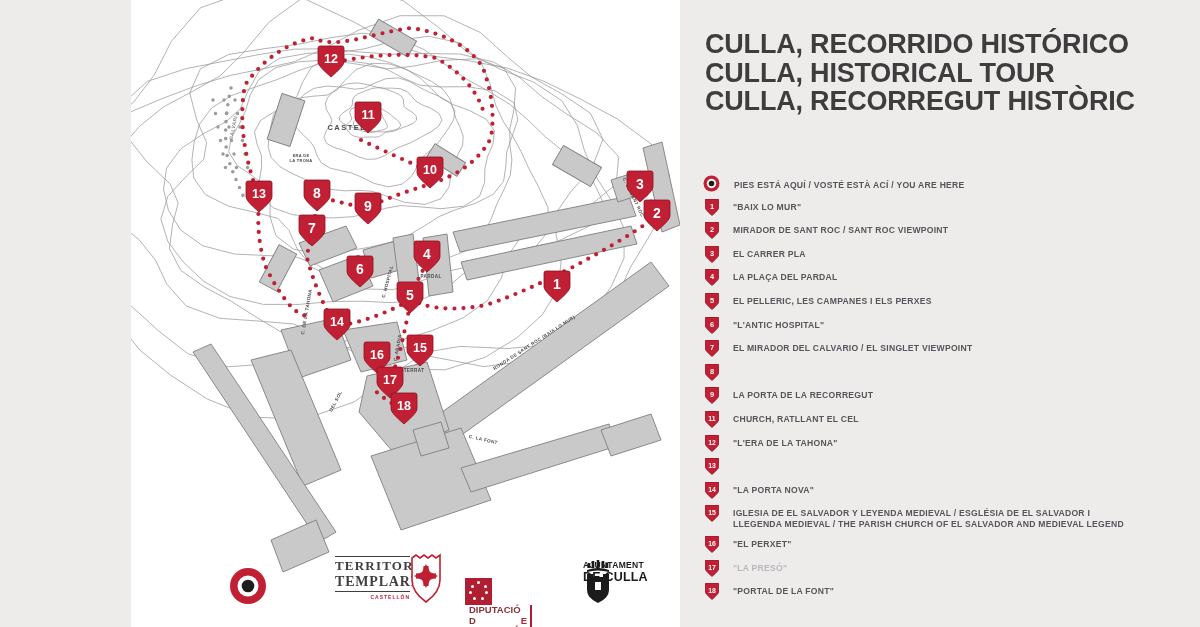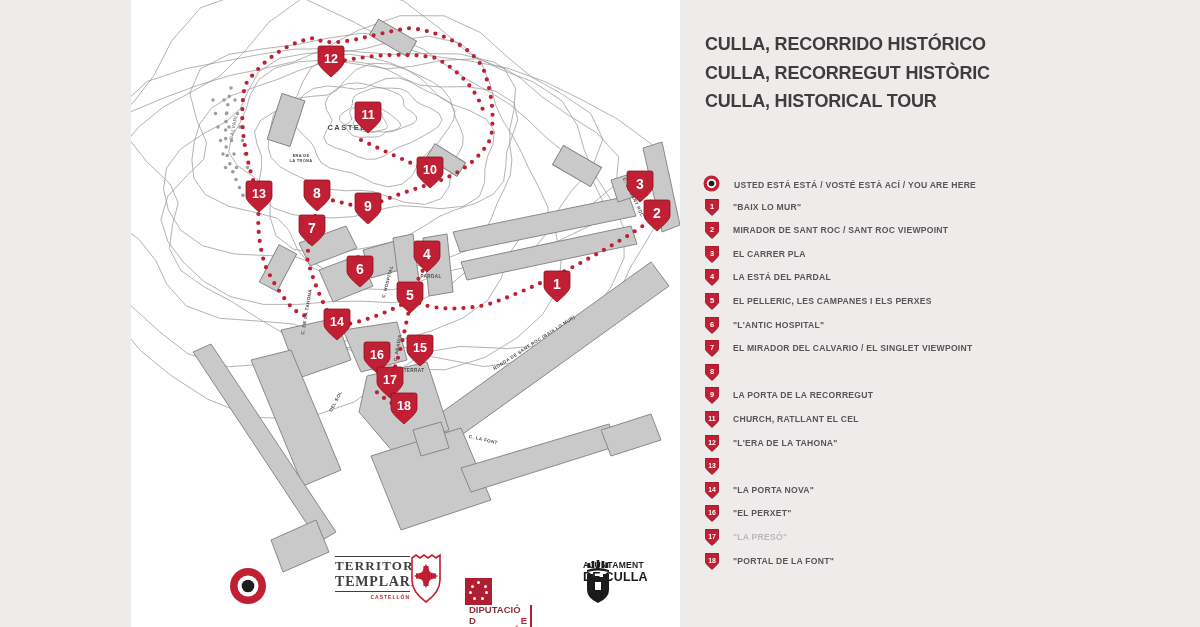--- a/index.html
+++ b/index.html
@@ -3,21 +3,21 @@
 <meta charset="utf-8">
 <style>
   html,body{margin:0;padding:0;background:#fff;}
   .stage{position:relative;width:1200px;height:627px;overflow:hidden;
          font-family:"Liberation Sans",sans-serif;background:#fff;}
   .side-strip{position:absolute;left:0;top:0;width:131px;height:627px;background:#edecea;}
   .map-area{position:absolute;left:131px;top:0;width:549px;height:627px;background:#ffffff;overflow:hidden;}
   .map-area svg{position:absolute;left:0;top:0;overflow:hidden;}
   .panel{position:absolute;left:680px;top:0;width:520px;height:627px;background:#edecea;}
   .panel-title{position:absolute;left:25px;top:30px;color:#3f3c3e;font-weight:700;
-               font-size:18px;line-height:28.5px;letter-spacing:-0.2px;white-space:nowrap;}
+               font-size:27px;line-height:28.5px;letter-spacing:-0.2px;white-space:nowrap;}
   .legend{position:absolute;left:25px;top:177px;display:flex;flex-direction:column;gap:8.6px;width:470px;}
   .legend-row{display:flex;align-items:flex-start;gap:14px;min-height:12.5px;}
   .legend-row .licon{flex:0 0 14px;margin-top:-2px;}
   .legend-label{font-size:8.6px;font-weight:700;letter-spacing:0.25px;color:#57545a;line-height:10.5px;padding-top:1px;}
   .legend-label.muted{color:#bab7bc;}
   .logos{position:absolute;left:0;top:0;width:549px;height:627px;pointer-events:none;}
   .logo-terr{position:absolute;left:204px;top:556px;width:75px;text-align:right;color:#413e40;}
   .terr-line1{font-family:"Liberation Serif",serif;font-weight:700;font-size:13px;letter-spacing:1.2px;
               border-top:1.4px solid #413e40;padding-top:1px;}
   .terr-line2{font-family:"Liberation Serif",serif;font-weight:700;font-size:14px;letter-spacing:0.8px;
@@ -277,32 +277,32 @@
           <div class="l1">AJUNTAMENT</div>
           <div class="l2">DE CULLA</div>
         </div>
       </div>
     </div>
   </div>
 
   <div class="panel">
     <div class="panel-title">
       <div>CULLA, RECORRIDO HISTÓRICO</div>
+      <div>CULLA, HISTORICAL TOUR</div>
       <div>CULLA, RECORREGUT HISTÒRIC</div>
-      <div>CULLA, HISTORICAL TOUR</div>
     </div>
 
     <div class="legend" id="legend-list">
       <div class="legend-row">
         <svg class="licon" width="17" height="17" viewBox="0 0 17 17" style="flex-basis:17px;margin-left:-2px">
           <circle cx="8.5" cy="8.5" r="8" fill="#c11f33"></circle>
           <circle cx="8.5" cy="8.5" r="4.7" fill="#ffffff"></circle>
           <circle cx="8.5" cy="8.5" r="2.8" fill="#1d1d1b"></circle>
         </svg>
-        <span class="legend-label" style="padding-top:3px">USTED ESTÁ ESTÁ / VOSTÉ ESTÀ ACÍ / YOU ARE HERE</span>
+        <span class="legend-label" style="padding-top:3px">PIES ESTÁ AQUÍ / VOSTÉ ESTÀ ACÍ / YOU ARE HERE</span>
       </div>
     <div class="legend-row">
           <svg class="licon" width="14" height="17" viewBox="0 0 26 32">
             <path d="M2 0 H24 Q26 0 26 2 V16 Q26 20 13 31 Q0 20 0 16 V2 Q0 0 2 0 Z" fill="#c11f33" stroke="#8e1322" stroke-width="1.4"></path>
             <text x="13" y="14.5" text-anchor="middle" dominant-baseline="middle" fill="#fff" font-size="14" font-weight="bold" font-family="&quot;Liberation Sans&quot;,sans-serif">1</text>
           </svg>
           <span class="legend-label">"BAIX LO MUR"</span>
         </div>
         <div class="legend-row">
           <svg class="licon" width="14" height="17" viewBox="0 0 26 32">
@@ -316,21 +316,21 @@
             <path d="M2 0 H24 Q26 0 26 2 V16 Q26 20 13 31 Q0 20 0 16 V2 Q0 0 2 0 Z" fill="#c11f33" stroke="#8e1322" stroke-width="1.4"></path>
             <text x="13" y="14.5" text-anchor="middle" dominant-baseline="middle" fill="#fff" font-size="14" font-weight="bold" font-family="&quot;Liberation Sans&quot;,sans-serif">3</text>
           </svg>
           <span class="legend-label">EL CARRER PLA</span>
         </div>
         <div class="legend-row">
           <svg class="licon" width="14" height="17" viewBox="0 0 26 32">
             <path d="M2 0 H24 Q26 0 26 2 V16 Q26 20 13 31 Q0 20 0 16 V2 Q0 0 2 0 Z" fill="#c11f33" stroke="#8e1322" stroke-width="1.4"></path>
             <text x="13" y="14.5" text-anchor="middle" dominant-baseline="middle" fill="#fff" font-size="14" font-weight="bold" font-family="&quot;Liberation Sans&quot;,sans-serif">4</text>
           </svg>
-          <span class="legend-label">LA ESTÁ DEL PARDAL</span>
+          <span class="legend-label">LA PLAÇA DEL PARDAL</span>
         </div>
         <div class="legend-row">
           <svg class="licon" width="14" height="17" viewBox="0 0 26 32">
             <path d="M2 0 H24 Q26 0 26 2 V16 Q26 20 13 31 Q0 20 0 16 V2 Q0 0 2 0 Z" fill="#c11f33" stroke="#8e1322" stroke-width="1.4"></path>
             <text x="13" y="14.5" text-anchor="middle" dominant-baseline="middle" fill="#fff" font-size="14" font-weight="bold" font-family="&quot;Liberation Sans&quot;,sans-serif">5</text>
           </svg>
           <span class="legend-label">EL PELLERIC, LES CAMPANES I ELS PERXES</span>
         </div>
         <div class="legend-row">
           <svg class="licon" width="14" height="17" viewBox="0 0 26 32">
@@ -378,20 +378,27 @@
             <path d="M2 0 H24 Q26 0 26 2 V16 Q26 20 13 31 Q0 20 0 16 V2 Q0 0 2 0 Z" fill="#c11f33" stroke="#8e1322" stroke-width="1.4"></path>
             <text x="13" y="14.5" text-anchor="middle" dominant-baseline="middle" fill="#fff" font-size="13" font-weight="bold" font-family="&quot;Liberation Sans&quot;,sans-serif">13</text>
           </svg>
         </div>
         <div class="legend-row">
           <svg class="licon" width="14" height="17" viewBox="0 0 26 32">
             <path d="M2 0 H24 Q26 0 26 2 V16 Q26 20 13 31 Q0 20 0 16 V2 Q0 0 2 0 Z" fill="#c11f33" stroke="#8e1322" stroke-width="1.4"></path>
             <text x="13" y="14.5" text-anchor="middle" dominant-baseline="middle" fill="#fff" font-size="13" font-weight="bold" font-family="&quot;Liberation Sans&quot;,sans-serif">14</text>
           </svg>
           <span class="legend-label">"LA PORTA NOVA"</span>
+        </div>
+        <div class="legend-row">
+          <svg class="licon" width="14" height="17" viewBox="0 0 26 32">
+            <path d="M2 0 H24 Q26 0 26 2 V16 Q26 20 13 31 Q0 20 0 16 V2 Q0 0 2 0 Z" fill="#c11f33" stroke="#8e1322" stroke-width="1.4"></path>
+            <text x="13" y="14.5" text-anchor="middle" dominant-baseline="middle" fill="#fff" font-size="13" font-weight="bold" font-family="&quot;Liberation Sans&quot;,sans-serif">15</text>
+          </svg>
+          <span class="legend-label">IGLESIA DE EL SALVADOR Y LEYENDA MEDIEVAL / ESGLÉSIA DE EL SALVADOR I<br>LLEGENDA MEDIEVAL / THE PARISH CHURCH OF EL SALVADOR AND MEDIEVAL LEGEND</span>
         </div>
         <div class="legend-row">
           <svg class="licon" width="14" height="17" viewBox="0 0 26 32">
             <path d="M2 0 H24 Q26 0 26 2 V16 Q26 20 13 31 Q0 20 0 16 V2 Q0 0 2 0 Z" fill="#c11f33" stroke="#8e1322" stroke-width="1.4"></path>
             <text x="13" y="14.5" text-anchor="middle" dominant-baseline="middle" fill="#fff" font-size="13" font-weight="bold" font-family="&quot;Liberation Sans&quot;,sans-serif">16</text>
           </svg>
           <span class="legend-label">"EL PERXET"</span>
         </div>
         <div class="legend-row">
           <svg class="licon" width="14" height="17" viewBox="0 0 26 32">

